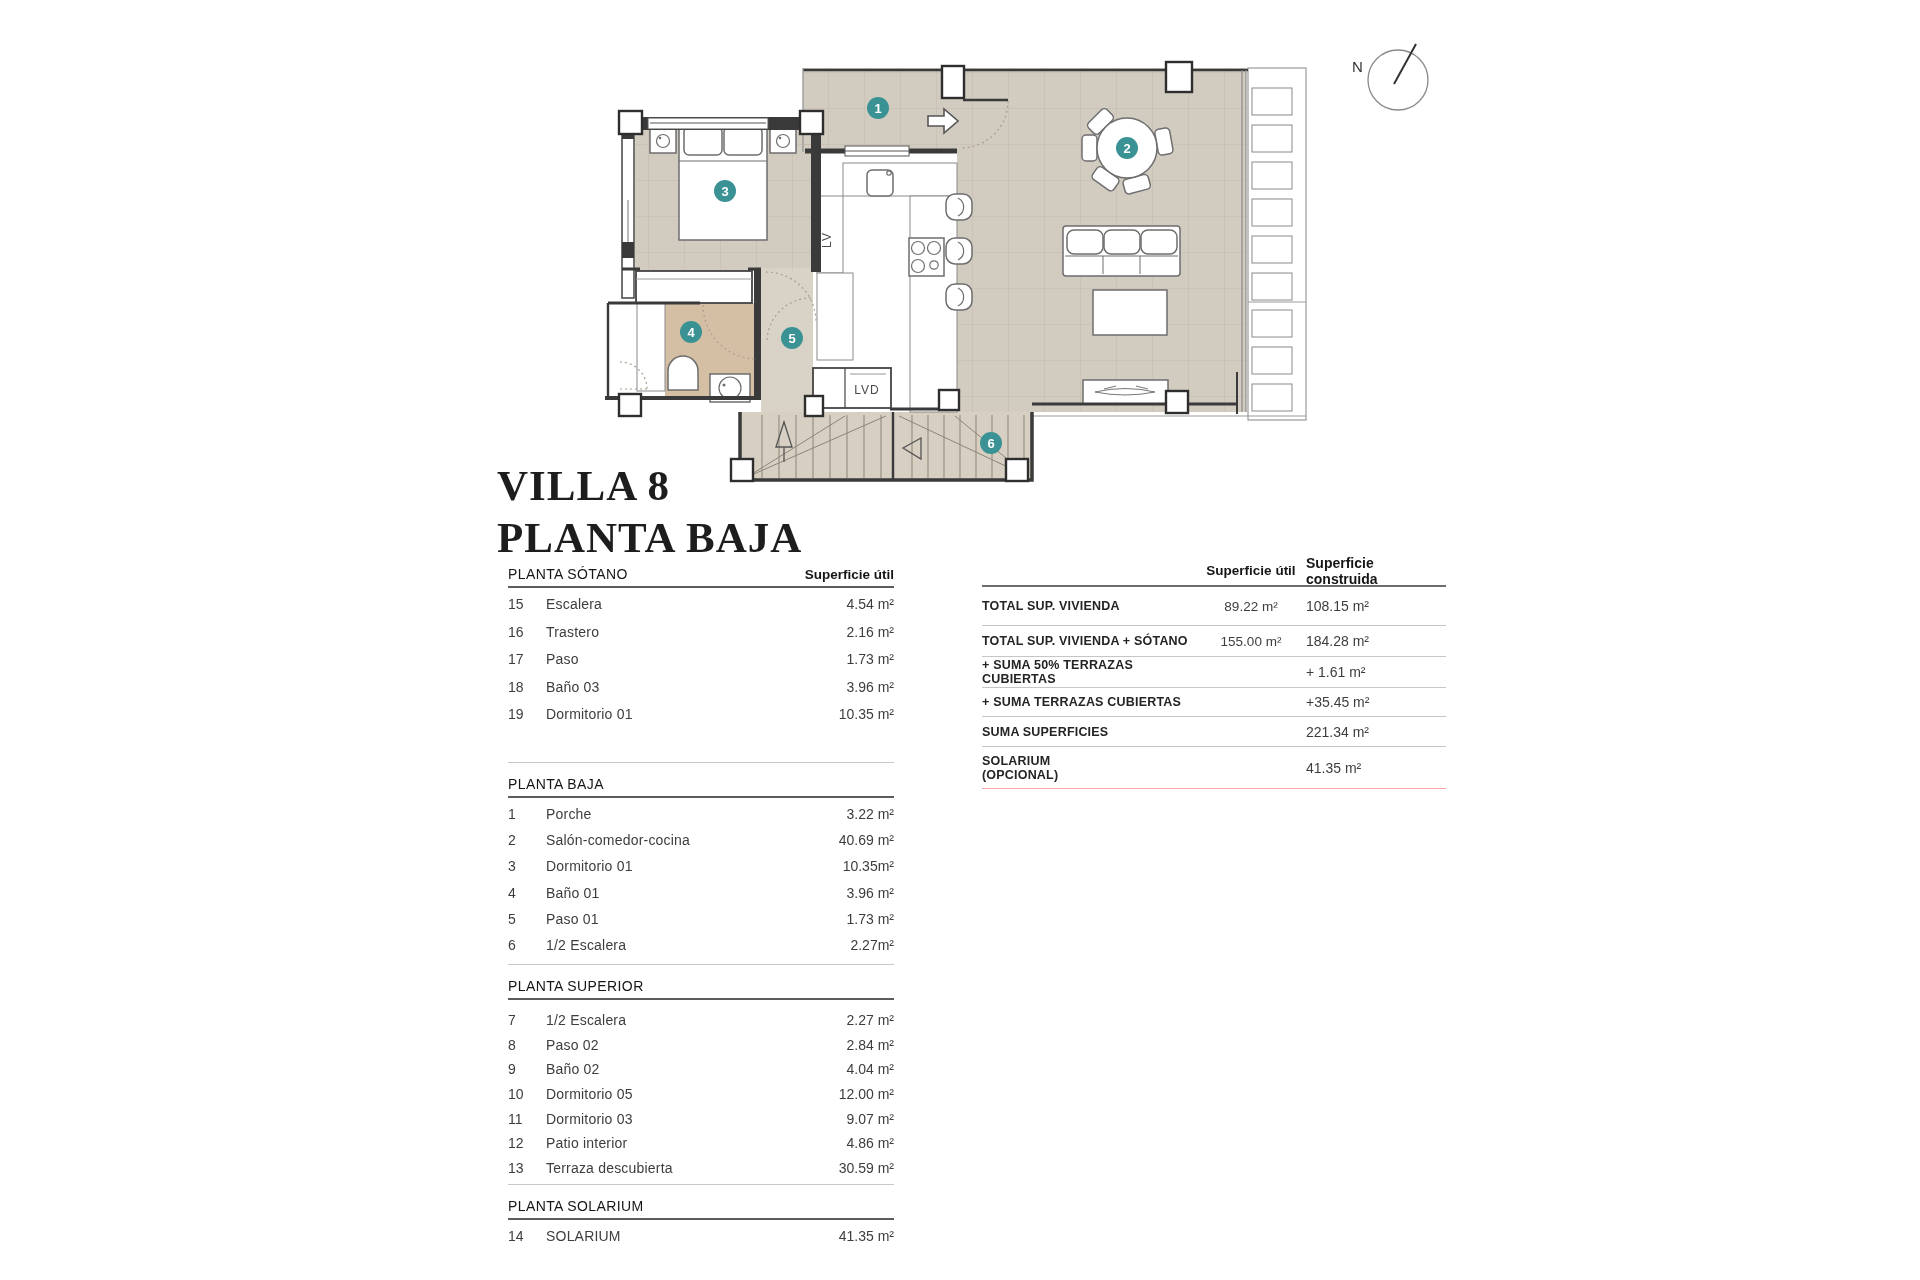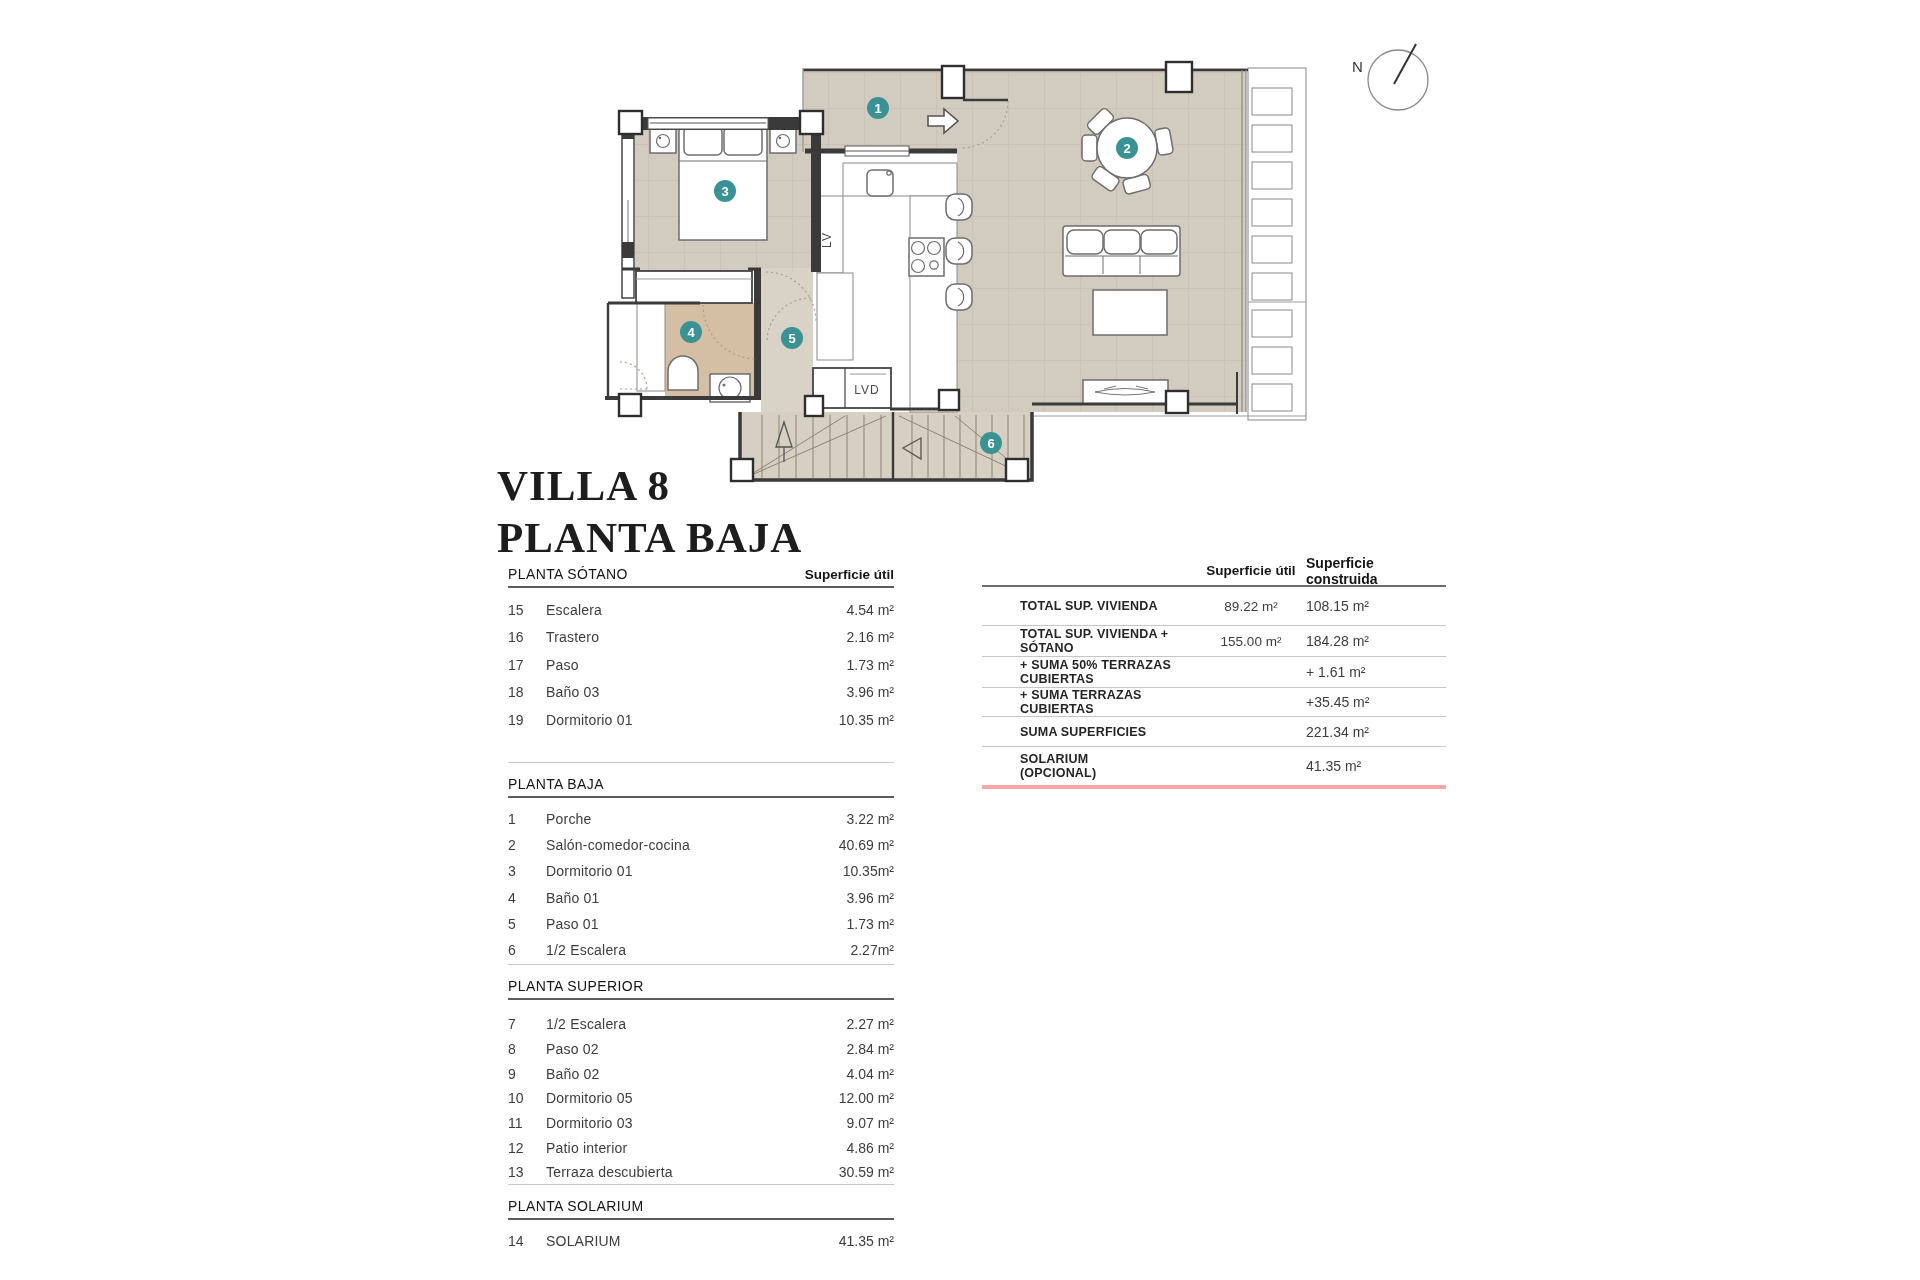--- a/index.html
+++ b/index.html
@@ -26,42 +26,42 @@
   .plan-label { fill:#4a4a4a; font-size:12px; letter-spacing:1px; }
 
   
   .sec { left:508px; width:386px; font-size:14px; }
   .sec-top { border-top:1px solid #c8c8c8; padding-top:7px; }
   .sec-head { display:flex; justify-content:space-between; align-items:flex-end; height:22px; }
   .sec-title { font-weight:400; font-size:14px; color:#161616; letter-spacing:.4px; }
   .sec-col { font-weight:700; font-size:13.5px; color:#161616; }
   .sec-rule { border-bottom:2px solid #5c5c5c; margin-top:4px; }
   .rows { margin-top:8px; }
-  .trow { display:flex; align-items:center; }
+  .trow { display:flex; }
   .s1 .trow { height:27.5px; }
   .s2 .trow { height:26.2px; }
   .s3 .trow { height:24.7px; }
   .s4 .trow { height:26px; }
   .num { width:38px; color:#3d3d3d; }
   .nm { flex:1; color:#3d3d3d; letter-spacing:.2px; }
   .val { text-align:right; color:#3d3d3d; }
 
   
   .summary { left:982px; top:556px; width:464px; }
   .sum-row { display:flex; align-items:center; border-bottom:1px solid #c6c6c6; }
   .sum-head { height:31px; border-bottom:2px solid #6d6d6d; font-weight:700; font-size:13.5px; color:#161616; }
-  .sum-lbl { flex:1; font-weight:700; font-size:12.5px; color:#242424; letter-spacing:.2px;margin-left:38px; }
+  .sum-lbl { flex:1; font-weight:700; font-size:12.5px; color:#242424; letter-spacing:.2px; }
   .cu { width:110px; text-align:center; font-size:13.5px; }
   .cb { width:140px; text-align:left; font-size:14px; }
   .sum-row:nth-child(2) { height:39px; }
   .sum-row:nth-child(3) { height:31px; }
   .sum-row:nth-child(4) { height:31px; }
   .sum-row:nth-child(5) { height:29px; }
   .sum-row:nth-child(6) { height:30px; }
-  .sum-row:nth-child(7) { height:42px; border-bottom:4px solid #fca5a5;gap:35px; }
+  .sum-row:nth-child(7) { height:42px; border-bottom:1px solid #fca5a5;gap:35px; }
 </style>
 </head>
 <body>
 
 <div class="abs plan-wrap">
 <svg width="940" height="510" viewBox="560 10 940 510">
   <defs>
     <pattern id="tile" width="36" height="36" patternUnits="userSpaceOnUse">
       <path d="M36 0H0V36" fill="none" stroke="rgba(120,105,85,0.16)" stroke-width="1"></path>
     </pattern>

